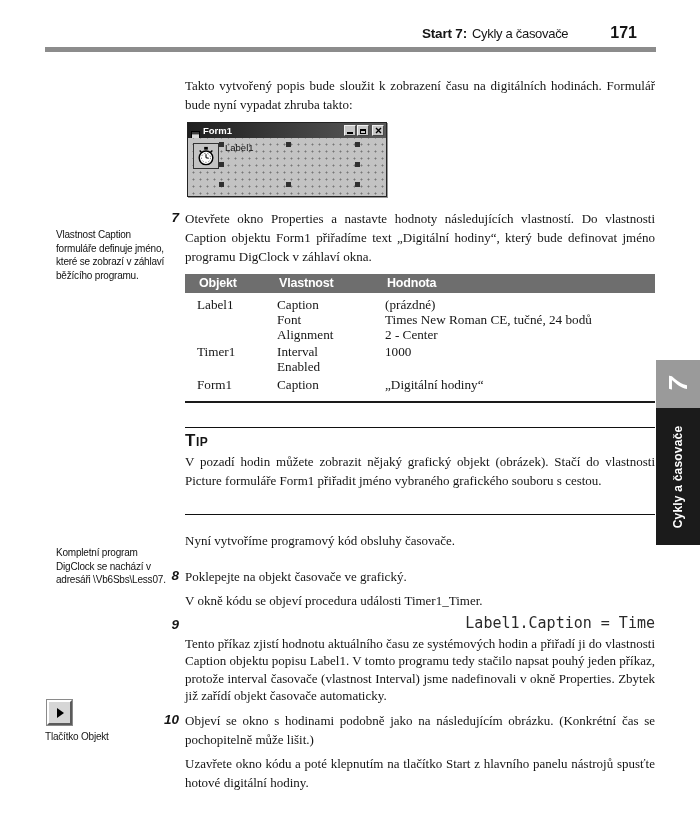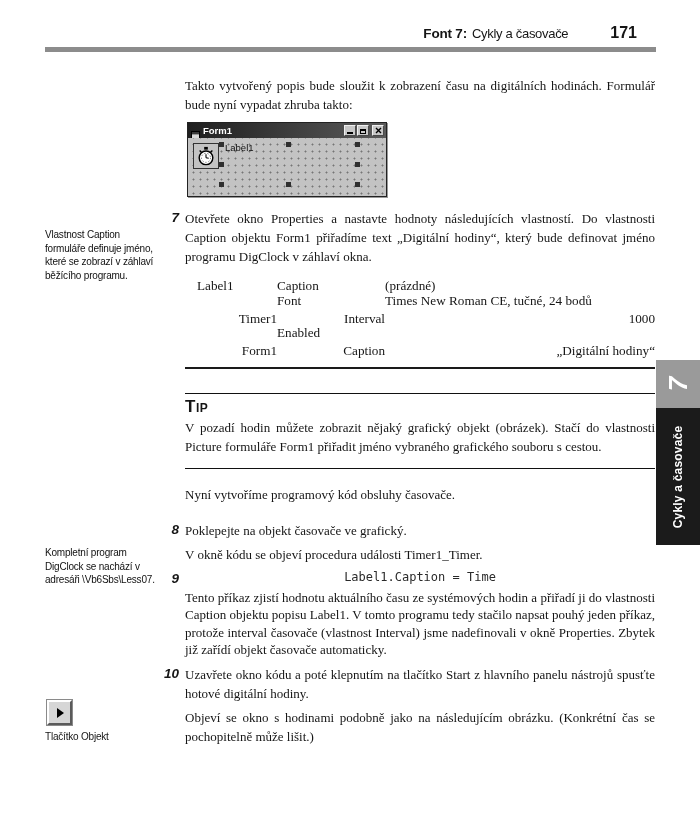--- a/index.html
+++ b/index.html
@@ -52,62 +52,62 @@
           border:1px solid #333;display:flex;align-items:center;justify-content:center;}
   .vb-label{position:absolute;left:37px;top:4px;font-family:"Liberation Sans",sans-serif;
           font-size:9.5px;color:#111;}
   .hd{position:absolute;width:5px;height:5px;background:#2f2f2f;}
 
   
   .step{position:relative;margin-bottom:6px;}
   .step-num{position:absolute;left:-28px;top:1px;width:22px;text-align:right;
           font-family:"Liberation Sans",sans-serif;font-style:italic;font-weight:bold;font-size:13.5px;}
   .step p{margin:0 0 5px;}
-  .code-line{font-family:"DejaVu Sans Mono","Liberation Mono",monospace;font-size:12px;
-          line-height:14px;color:#2a2a2a;margin:4px 0 8px;text-align:center;}
+  .code-line{font-family:"DejaVu Sans Mono","Liberation Mono",monospace;font-size:15px;
+          line-height:14px;color:#2a2a2a;margin:4px 0 8px;text-align:right;}
   .tight{line-height:17.5px;}
 
   
   .ptable{margin:8px 0 0;}
   .t-head{display:flex;background:#6e6e6e;color:#fff;font-family:"Liberation Sans",sans-serif;
           font-weight:bold;font-size:12.5px;line-height:19px;padding-left:14px;letter-spacing:-0.2px;}
   .t-body{border-bottom:2px solid #1a1a1a;padding:5px 0 8px;}
   .t-row{display:flex;font-size:13.2px;line-height:14.8px;padding-left:12px;}
   .c1{width:80px;flex:none;}
   .c2{width:108px;flex:none;}
   .c3{flex:1;}
-  .grp{margin-top:3px;text-align:right;}
+  .grp{margin-top:3px;}
 
   
   .tip{margin-top:24px;border-top:1.3px solid #111;border-bottom:1.3px solid #111;
-       padding:4px 0 12px;}
+       padding:4px 0 24px;}
   .tip-head{font-family:"Liberation Sans",sans-serif;font-weight:bold;font-size:17px;
        font-variant:small-caps;letter-spacing:0.5px;line-height:18px;margin-bottom:2px;}
   .para-now{margin:16px 0 17px;}
 
   
-  .mnote{position:absolute;left:45px;width:114px;font-family:"Liberation Sans",sans-serif;
+  .mnote{position:absolute;left:56px;width:114px;font-family:"Liberation Sans",sans-serif;
        font-size:10px;line-height:13.5px;letter-spacing:-0.2px;color:#111;}
   .mnote1{top:228px;}
   .mnote2{top:546px;}
   .start-btn{position:absolute;left:47px;top:700px;width:25px;height:25px;background:#d6d6d6;
        border:2px solid;border-color:#ffffff #5a5a5a #5a5a5a #ffffff;box-sizing:border-box;
        box-shadow:0 0 0 1px #8a8a8a;display:flex;align-items:center;justify-content:center;}
   .start-tri{width:0;height:0;border-left:7px solid #000;border-top:5px solid transparent;
        border-bottom:5px solid transparent;margin-left:2px;}
   .start-label{position:absolute;left:45px;top:731px;font-family:"Liberation Sans",sans-serif;
        font-size:10px;letter-spacing:-0.2px;}
 </style>
 </head>
 <body>
 
 <div class="page">
 
   <div class="header">
-    <span class="h-lesson">Font 7:</span>
+    <span class="h-lesson">Start 7:</span>
     <span class="h-title">Cykly a časovače</span>
     <span class="h-page">171</span>
   </div>
   <div class="header-bar"></div>
 
   <div class="tab-num">
     <span>7</span>
   </div>
   <div class="tab-label">
     <span>Cykly a časovače</span>
@@ -170,30 +170,40 @@
         <span class="hd" style="left:167px;top:44px"></span>
       </div>
     </div>
 
     <div class="step">
       <span class="step-num">7</span>
       <p class="body">Otevřete okno Properties a nastavte hodnoty následujících vlastností. Do vlastnosti Caption objektu Form1 přiřadíme text „Digitální hodiny“, který bude definovat jméno programu DigClock v záhlaví okna.</p>
     </div>
 
     <div class="ptable">
+      <div class="t-head">
+        <span class="c1">Objekt</span>
+        <span class="c2">Vlastnost</span>
+        <span class="c3">Hodnota</span>
+      </div>
       <div class="t-body">
         <div class="t-row">
           <span class="c1">Label1</span>
           <span class="c2">Caption</span>
           <span class="c3">(prázdné)</span>
         </div>
         <div class="t-row">
           <span class="c1"></span>
           <span class="c2">Font</span>
           <span class="c3">Times New Roman CE, tučné, 24 bodů</span>
+        </div>
+        <div class="t-row">
+          <span class="c1"></span>
+          <span class="c2">Alignment</span>
+          <span class="c3">2 - Center</span>
         </div>
         <div class="t-row grp">
           <span class="c1">Timer1</span>
           <span class="c2">Interval</span>
           <span class="c3">1000</span>
         </div>
         <div class="t-row">
           <span class="c1"></span>
           <span class="c2">Enabled</span>
         </div>
@@ -219,18 +229,18 @@
     </div>
 
     <div class="step">
       <span class="step-num">9</span>
       <p class="code-line">Label1.Caption = Time</p>
       <p class="body tight">Tento příkaz zjistí hodnotu aktuálního času ze systémových hodin a přiřadí ji do vlastnosti Caption objektu popisu Label1. V tomto programu tedy stačilo napsat pouhý jeden příkaz, protože interval časovače (vlastnost Interval) jsme nadefinovali v okně Properties. Zbytek již zařídí objekt časovače automaticky.</p>
     </div>
 
     <div class="step">
       <span class="step-num">10</span>
+      <p class="body">Objeví se okno s hodinami podobně jako na následujícím obrázku. (Konkrétní čas se pochopitelně může lišit.)</p>
       <p class="body">Uzavřete okno kódu a poté klepnutím na tlačítko Start z hlavního panelu nástrojů spusťte hotové digitální hodiny.</p>
-      <p class="body">Objeví se okno s hodinami podobně jako na následujícím obrázku. (Konkrétní čas se pochopitelně může lišit.)</p>
     </div>
 
   </div>
 </div>
 
 </body></html>

